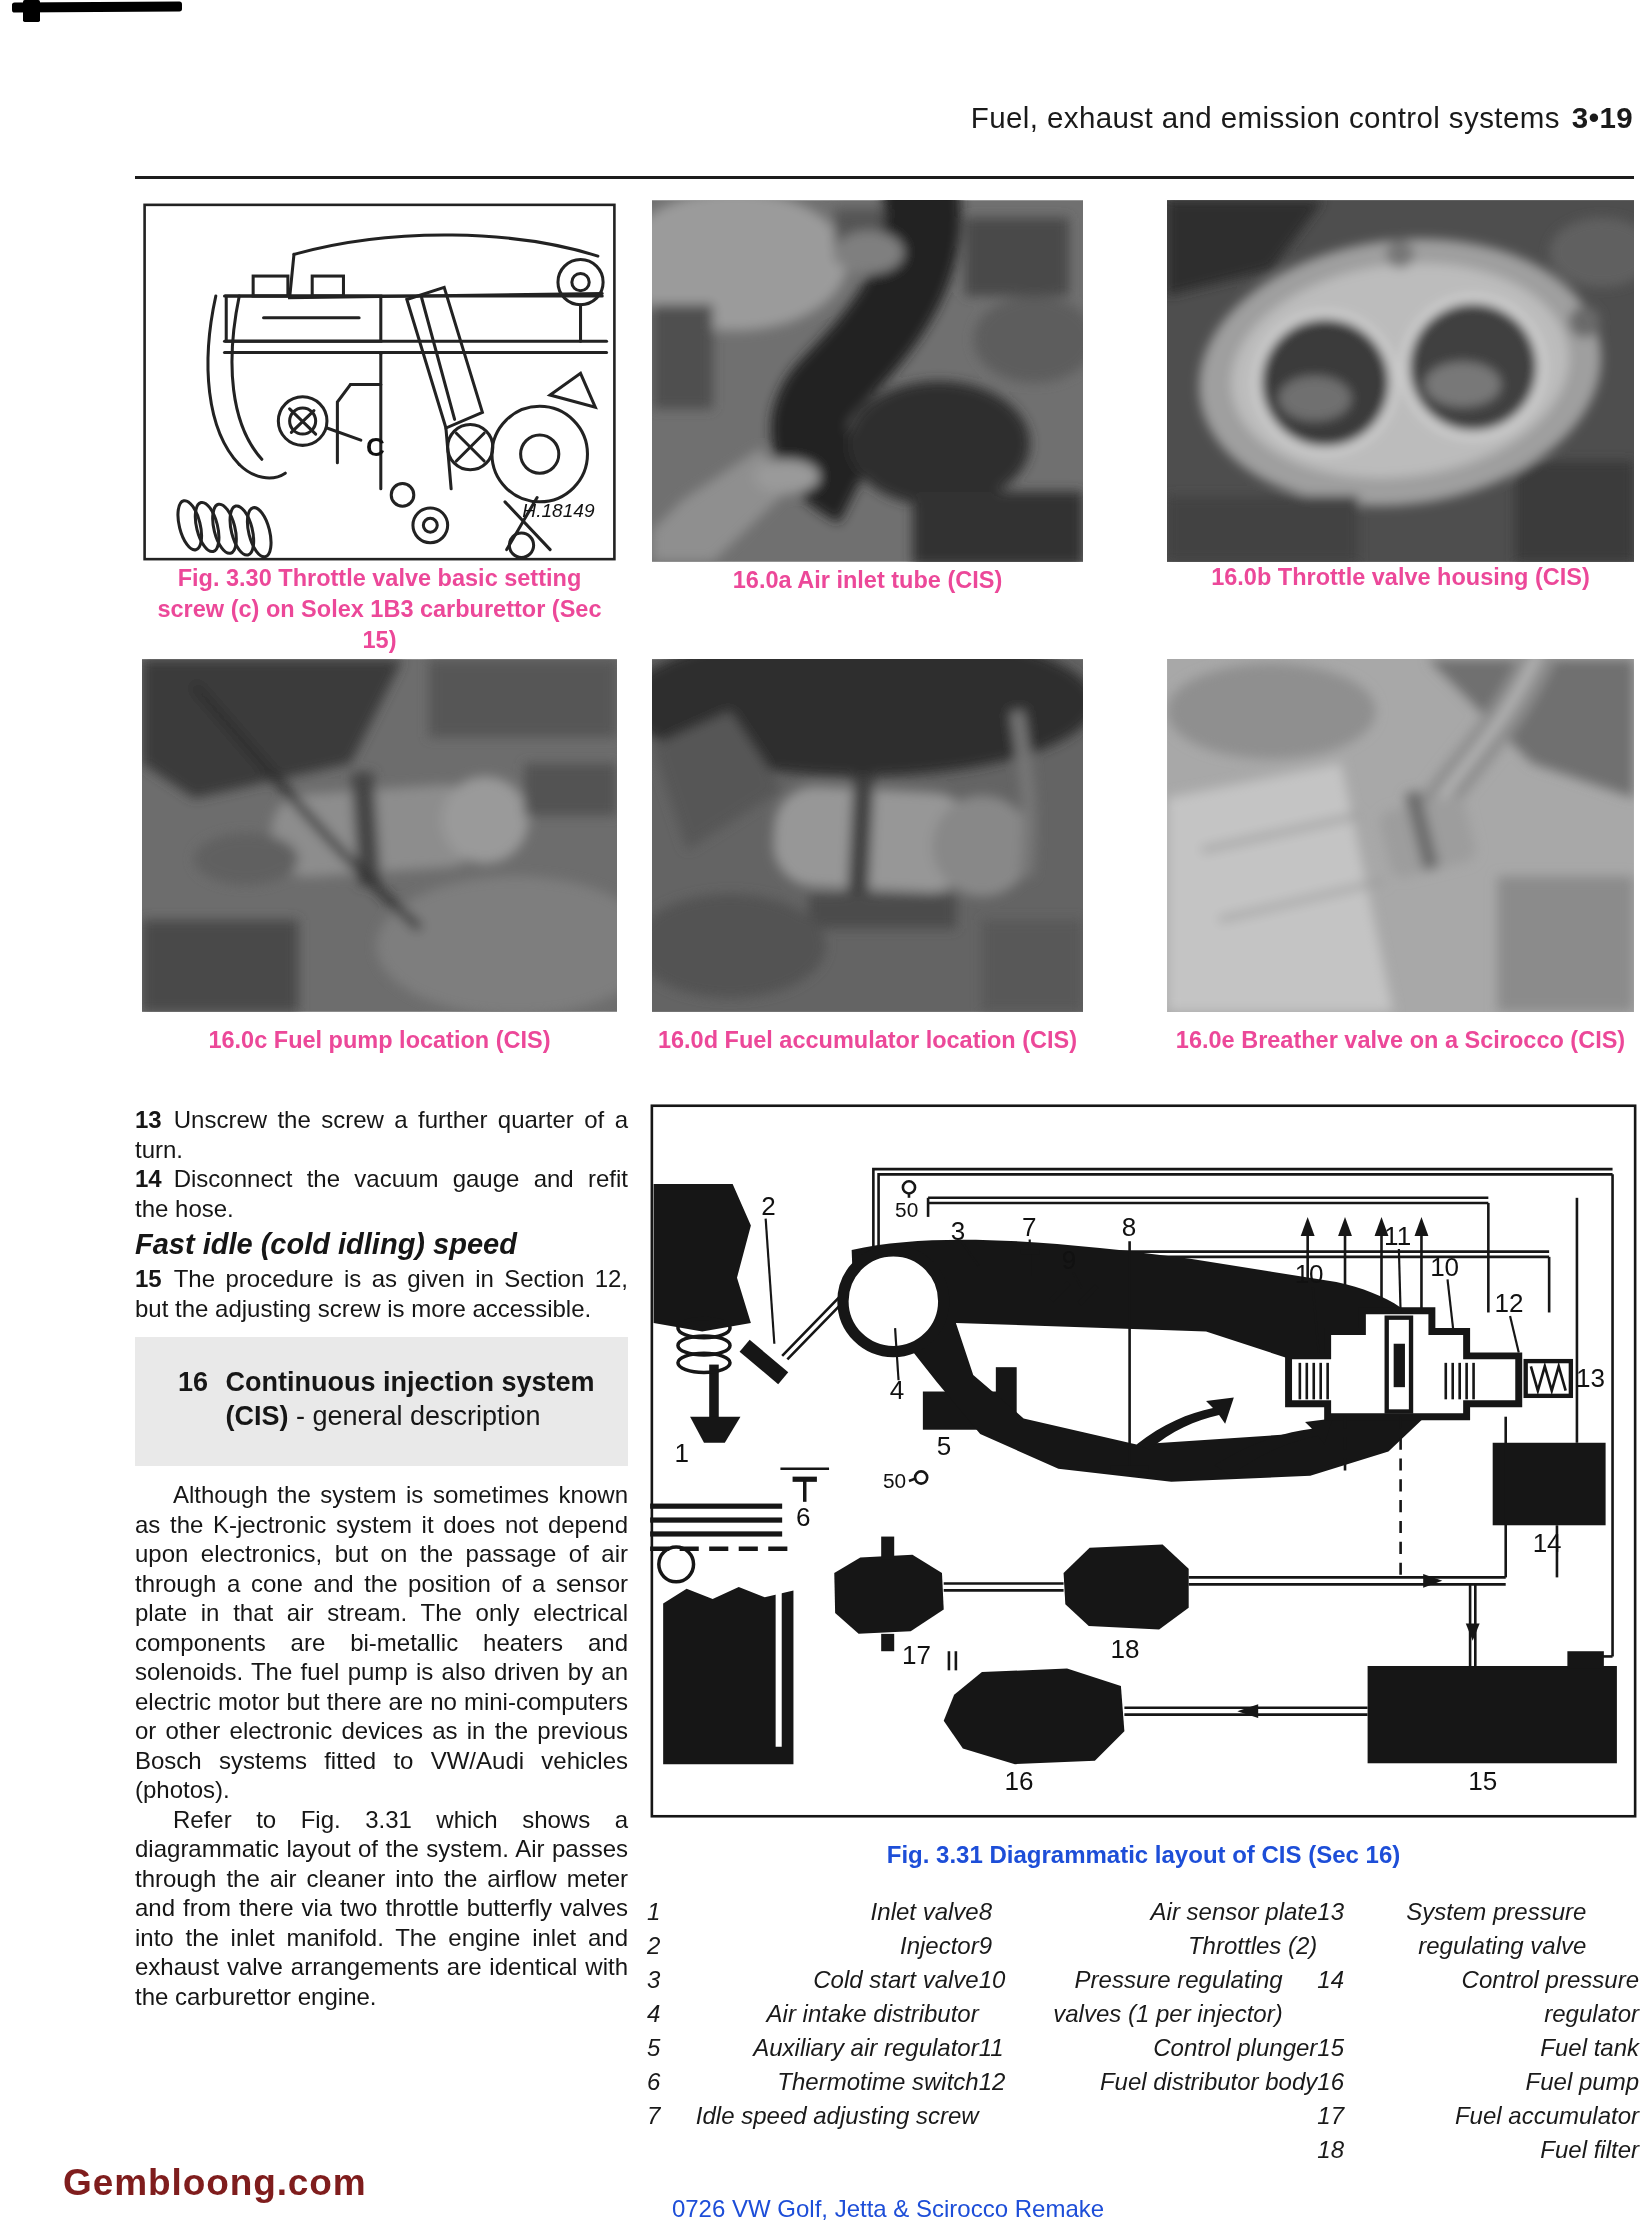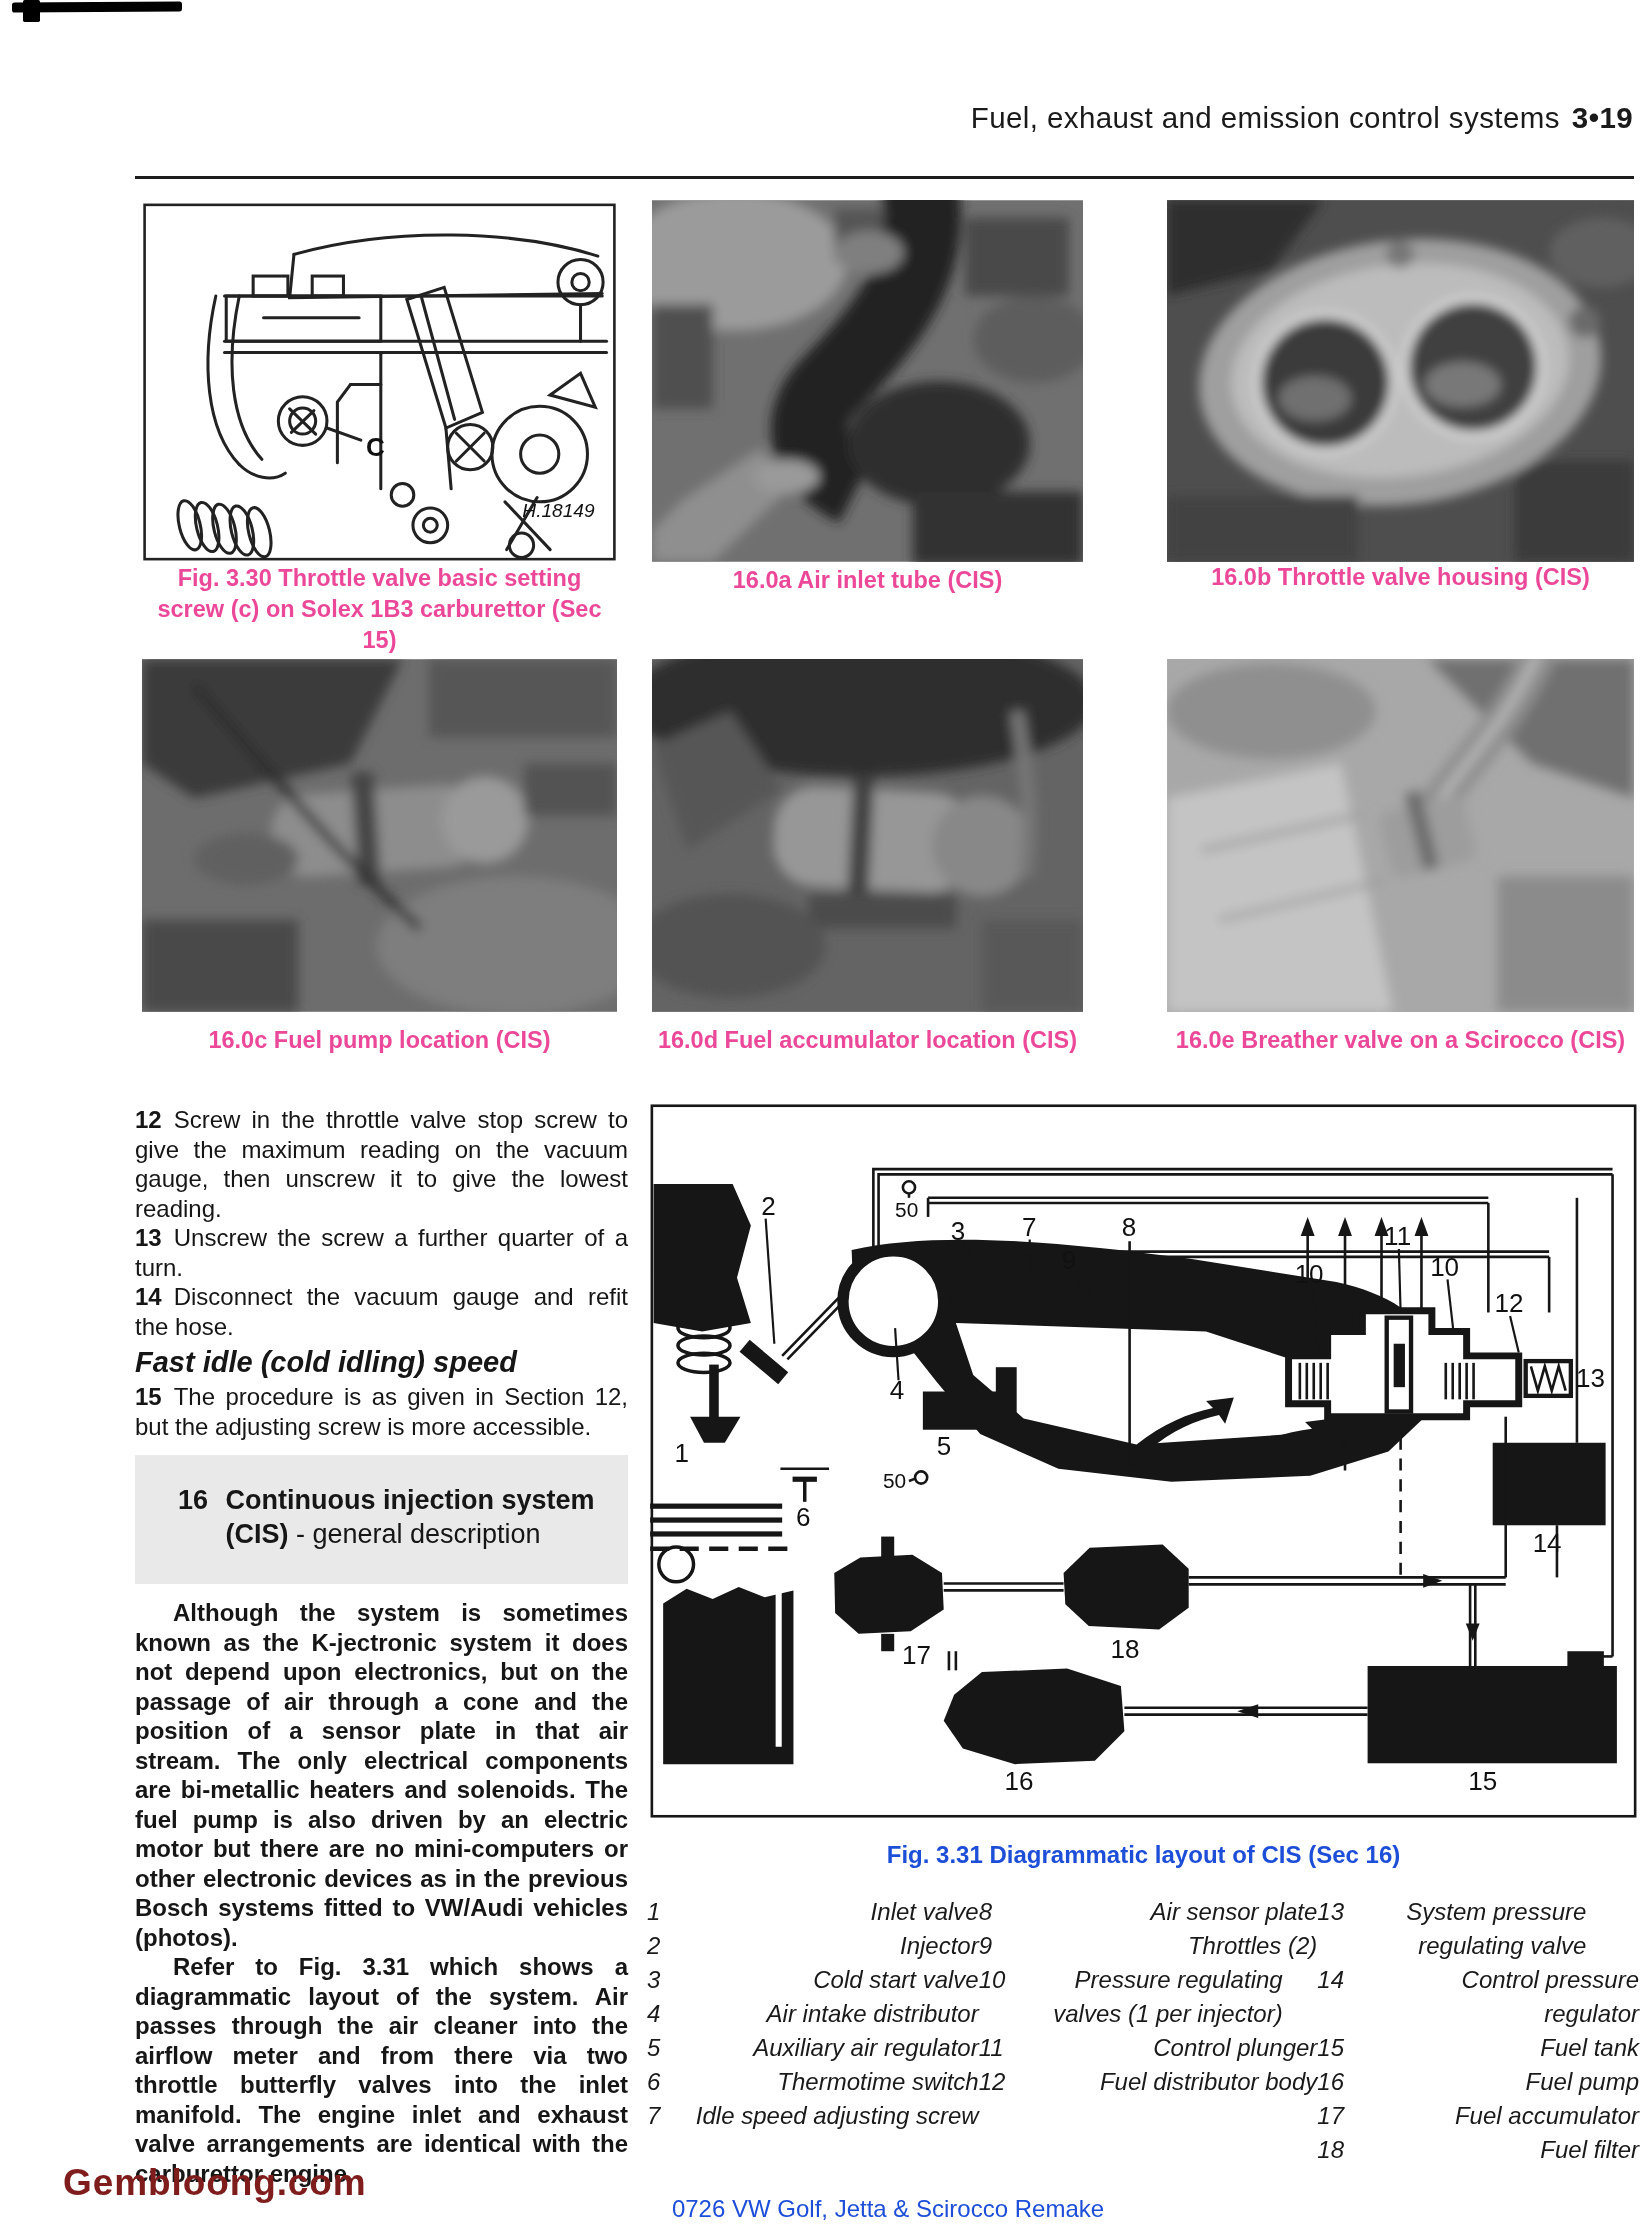--- a/index.html
+++ b/index.html
@@ -16,21 +16,21 @@
   .cap{position:absolute;font-weight:bold;font-size:23.5px;line-height:31px;text-align:center;color:#ec4899;}
   
   .col{position:absolute;left:135px;top:1105px;width:493px;font-size:24px;line-height:29.5px;text-align:justify;color:#161616;}
   .col p{margin:0;}
   .col p b.pn{margin-right:12px;}
   .subhead{font-size:29px;line-height:38px;font-weight:bold;font-style:italic;text-align:left;margin:1.7px 0 1.7px 0;}
   .secbox{background:#e9e9e9;margin:14px 0 14px 0;padding:28px 15.6px 33px 43px;display:flex;text-align:left;}
   .secnum{font-weight:bold;font-size:27px;line-height:34px;margin-right:17.4px;}
   .sectext{font-size:27px;line-height:34px;width:382px;}
   .sectext .b{font-weight:bold;}
-  .bodyp{text-indent:38px;font-weight:bold;}
+  .bodyp{text-indent:38px;}
   
   .diagram{position:absolute;left:650px;top:1104px;width:987px;height:714px;}
   svg text{font-family:"Liberation Sans",sans-serif;fill:#111;}
   .figcap{position:absolute;left:650px;top:1841px;width:987px;text-align:center;font-weight:bold;font-size:24px;color:#1d4ed8;}
   
   .legend{position:absolute;left:647px;top:1895px;width:992px;display:flex;font-style:italic;font-size:24px;line-height:34px;color:#1a1a1a;}
   .lcol{display:flex;flex-direction:column;}
   .lcol1{width:332px;}
   .lcol2{width:339px;}
   .lcol3{width:322px;}
@@ -228,21 +228,20 @@
       <ellipse cx="120" cy="60" rx="120" ry="55" fill="#8f8f8f"></ellipse>
     </g>
   </svg>
 </div>
 
 <div class="cap" style="left:142px;top:1025px;width:475px;">16.0c Fuel pump location (CIS)</div>
 <div class="cap" style="left:652px;top:1025px;width:431px;">16.0d Fuel accumulator location (CIS)</div>
 <div class="cap" style="left:1167px;top:1025px;width:467px;">16.0e Breather valve on a Scirocco (CIS)</div>
 
 <div class="col">
-  <p><b class="pn">12</b><span>Screw in the throttle valve stop screw to give the maximum reading on the vacuum gauge, then unscrew it to give the lowest reading.</span></p>
   <p><b class="pn">13</b><span>Unscrew the screw a further quarter of a turn.</span></p>
   <p><b class="pn">14</b><span>Disconnect the vacuum gauge and refit the hose.</span></p>
   <div class="subhead">Fast idle (cold idling) speed</div>
   <p><b class="pn">15</b><span>The procedure is as given in Section 12, but the adjusting screw is more accessible.</span></p>
   <div class="secbox">
     <span class="secnum">16</span>
     <span class="sectext">
       <span class="b" style="display:block;">Continuous injection system</span>
       <span style="display:block;"><span class="b">(CIS)</span><span> - general description</span></span>
     </span>

